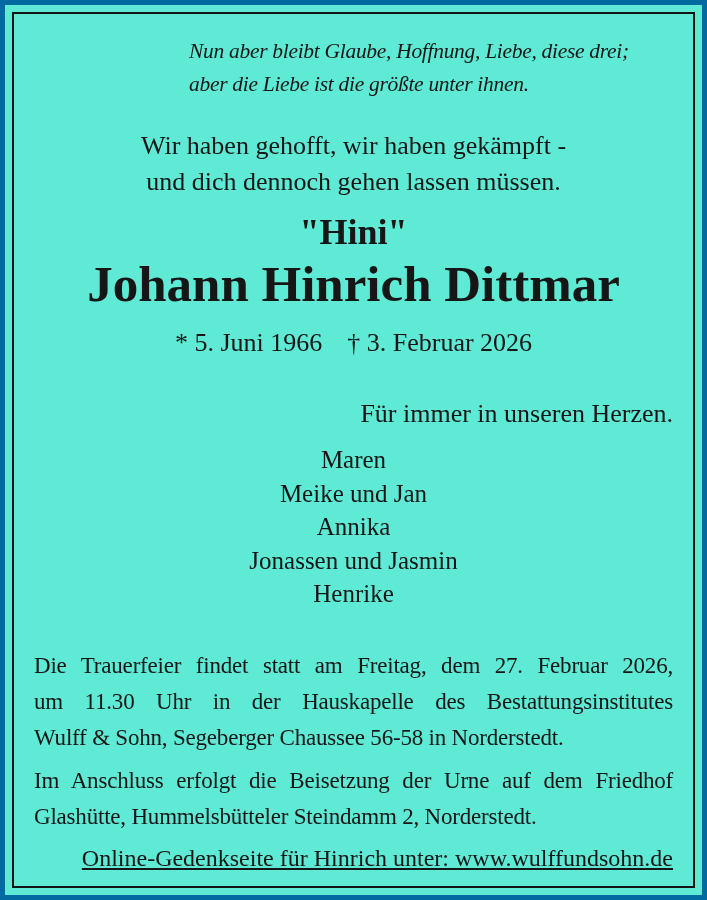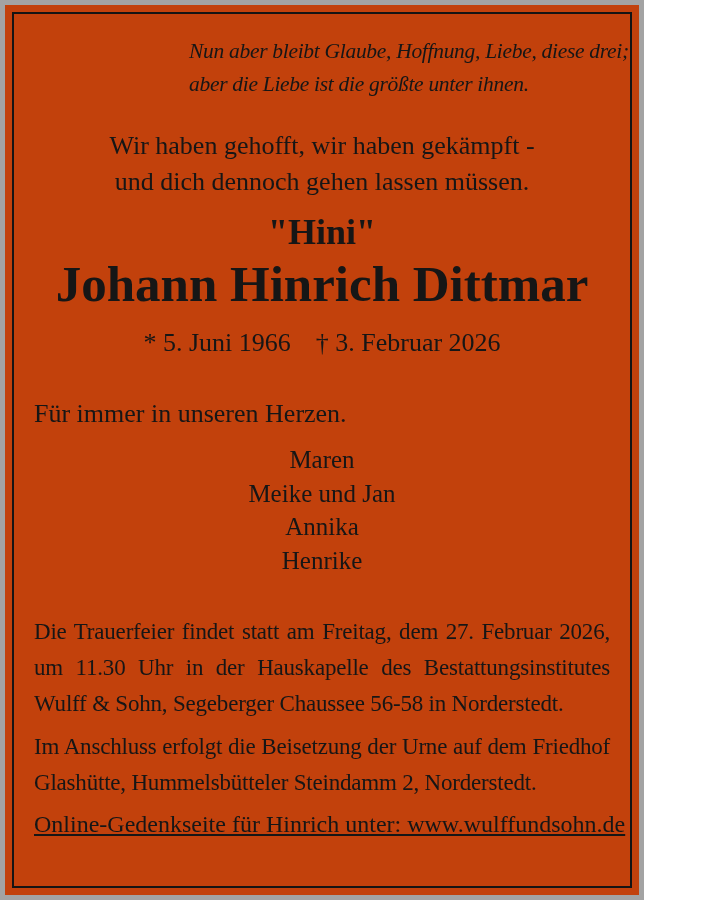--- a/index.html
+++ b/index.html
@@ -2,25 +2,25 @@
 <html><head>
 <meta charset="utf-8">
 <style>
   html, body {
     margin: 0;
     padding: 0;
     background: #ffffff;
   }
   .sheet {
     position: relative;
-    width: 644px;
+    width: 707px;
     height: 900px;
     box-sizing: border-box;
-    background: #c2410c;
-    border: 5px solid #a3a3a3;
+    background: #5eead4;
+    border: 5px solid #0369a1;
     font-family: "Liberation Serif", "DejaVu Serif", serif;
     color: #161616;
     overflow: hidden;
   }
   .inner-frame {
     position: absolute;
     inset: 7px;
     border: 2px solid #141414;
     box-sizing: border-box;
   }
@@ -63,21 +63,21 @@
   .dates-line {
     margin-top: 16px;
     text-align: center;
     font-size: 26px;
     line-height: 34px;
   }
   .dates-line .birth { margin-right: 17px; }
   .dates-line .death { margin-left: 8px; }
   .remembrance {
     margin-top: 37px;
-    text-align: left;
+    text-align: right;
     font-size: 26px;
     line-height: 33px;
   }
   .family-block {
     margin-top: 13px;
     text-align: center;
     font-weight: normal;
     font-size: 25px;
     line-height: 33.6px;
   }
@@ -129,20 +129,21 @@
     <div class="dates-line">
       <span class="birth">* 5. Juni 1966</span><span class="death">† 3. Februar 2026</span>
     </div>
 
     <div class="remembrance">Für immer in unseren Herzen.</div>
 
     <div class="family-block">
       <div>Maren</div>
       <div>Meike und Jan</div>
       <div>Annika</div>
+      <div>Jonassen und Jasmin</div>
       <div>Henrike</div>
     </div>
 
     <div class="para service">
       <div class="line just">Die Trauerfeier findet statt am Freitag, dem 27. Februar 2026,</div>
       <div class="line just">um 11.30 Uhr in der Hauskapelle des Bestattungsinstitutes</div>
       <div class="line last">Wulff &amp; Sohn, Segeberger Chaussee 56-58 in Norderstedt.</div>
     </div>
 
     <div class="para burial">

